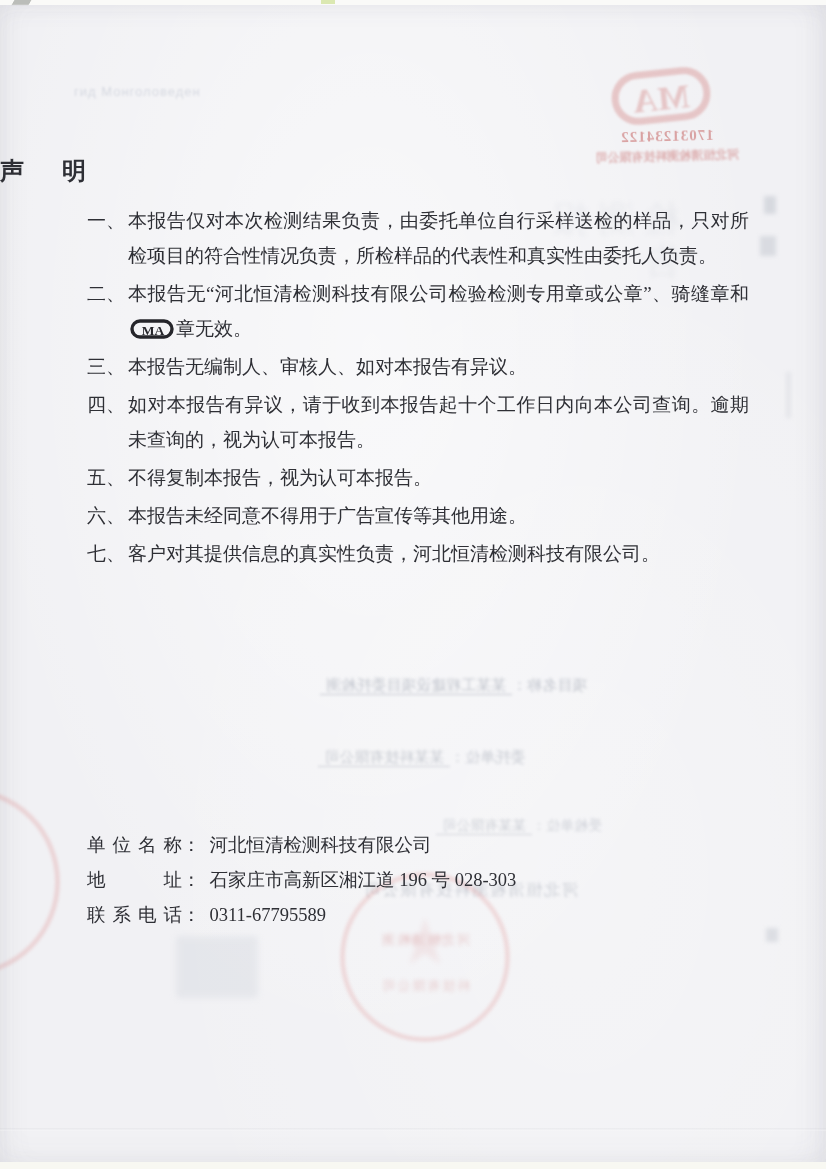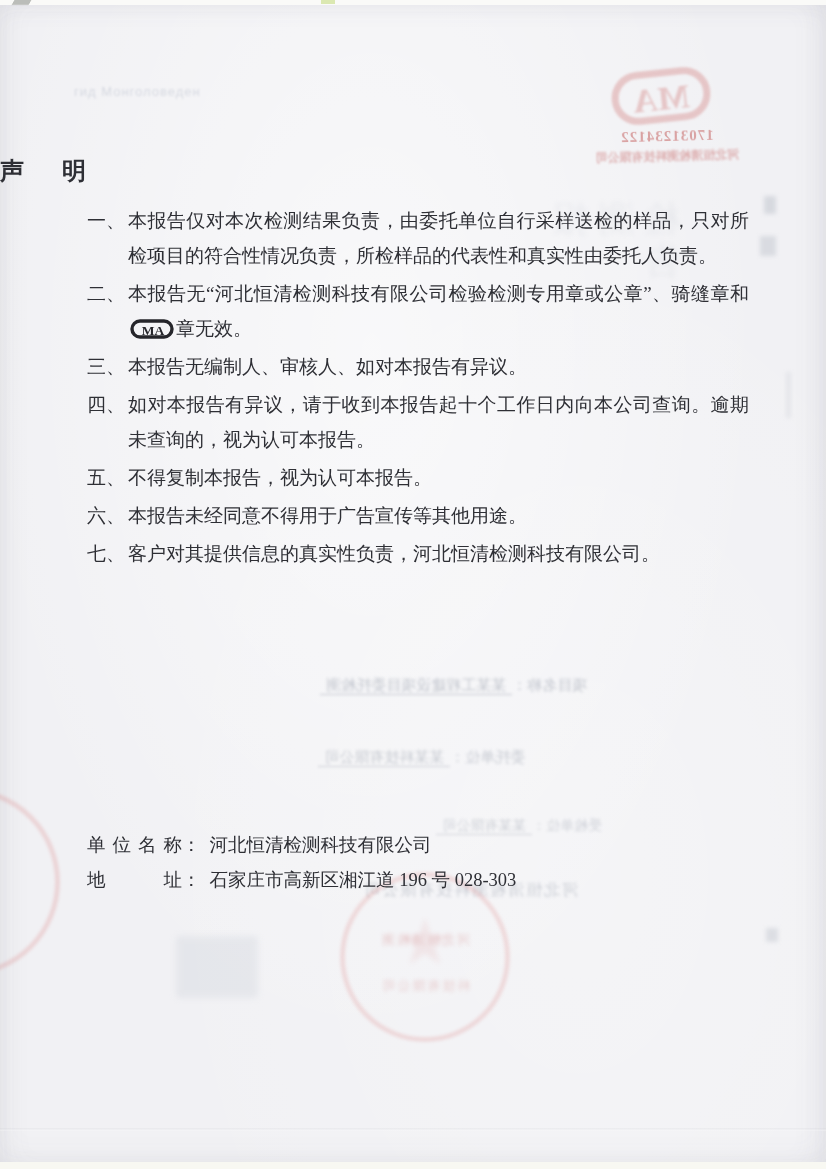--- a/index.html
+++ b/index.html
@@ -184,15 +184,18 @@
 
   </div>
 
   <div class="contact">
     <div class="c-row">
       <span class="c-label">单位名称</span><span class="c-colon">：</span><span class="c-value">河北恒清检测科技有限公司</span>
     </div>
     <div class="c-row">
       <span class="c-label">地址</span><span class="c-colon">：</span><span class="c-value">石家庄市高新区湘江道 196 号 028-303</span>
     </div>
+    <div class="c-row">
+      <span class="c-label">联系电话</span><span class="c-colon">：</span><span class="c-value">0311-67795589</span>
+    </div>
   </div>
 
 </div>
 
 </body></html>

